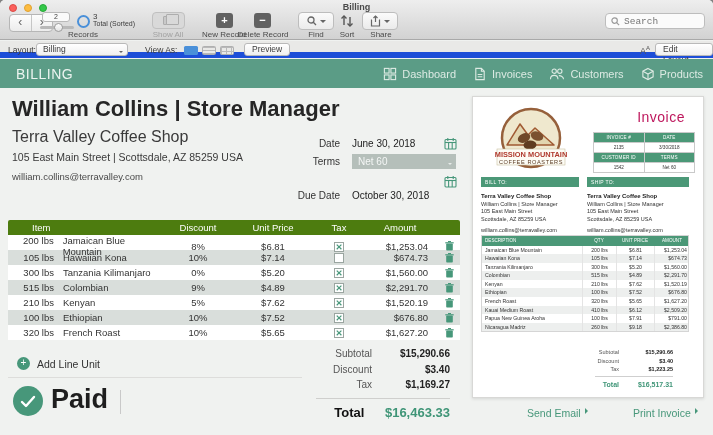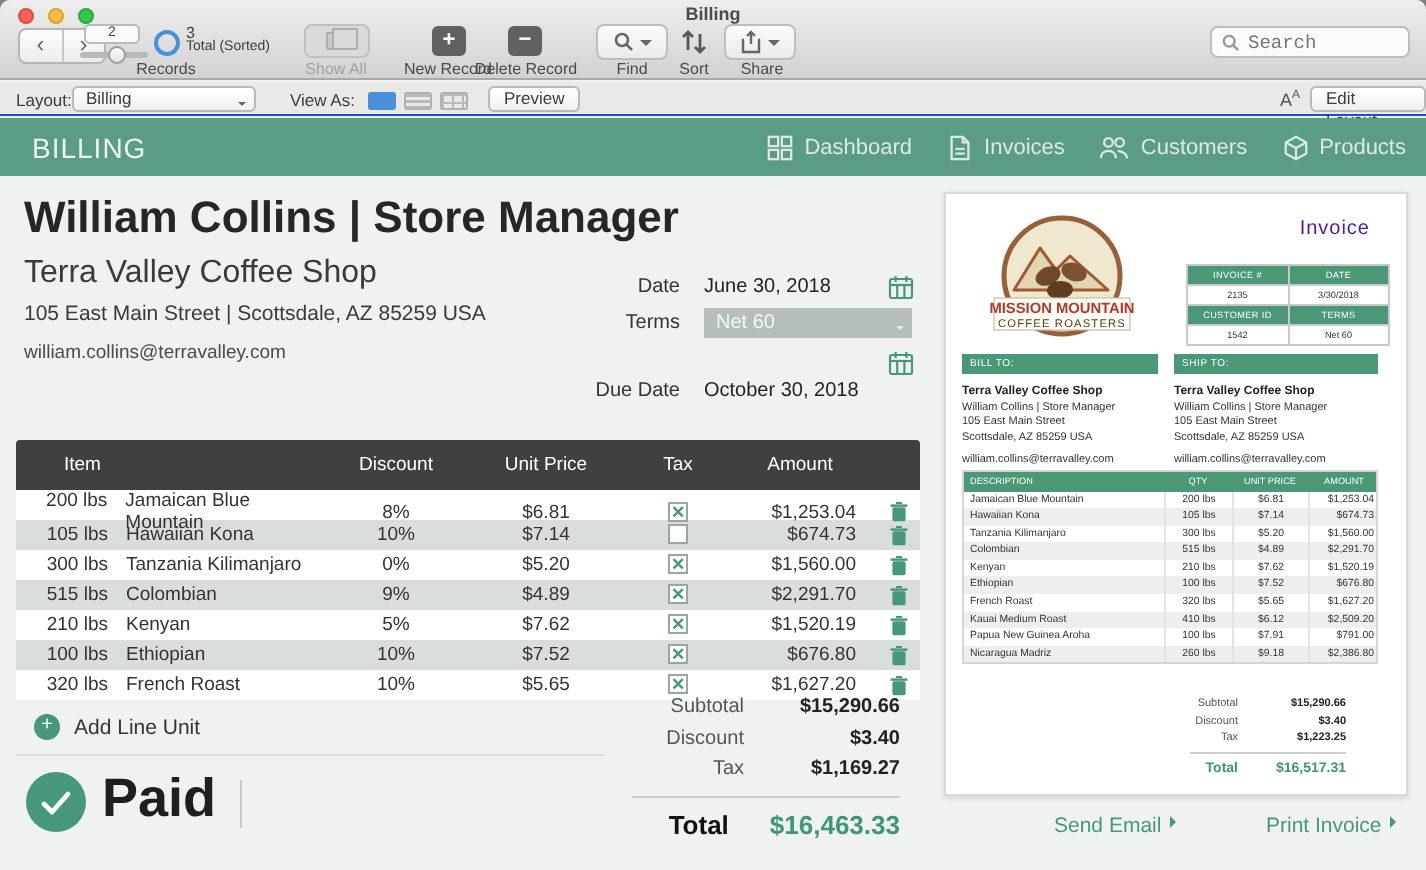--- a/index.html
+++ b/index.html
@@ -46,21 +46,21 @@
     border:1px solid #bdbdbd; border-radius:4px; display:flex; align-items:center; justify-content:center; gap:3px; }
   .chev { width:0; height:0; border:3px solid transparent; border-top-color:#666; margin-top:4px; }
   .searchbox { position:absolute; left:605px; top:13px; width:100px; height:16px;
     background:#fbfbfb; border:1px solid #bdbdbd; border-radius:4px;
     display:flex; align-items:center; padding:0 5px; gap:4px; }
   .searchbox input { border:none; outline:none; background:transparent; width:75px;
     font-size:9.5px; color:#444; font-family:Liberation Mono, monospace; }
 
   
   .layoutbar { position:absolute; left:0; top:41px; width:713px; height:17px;
-    background:#E9E9E7; border-bottom:1px solid #1d4ed8; font-size:8.5px; color:#3c3c3c; }
+    background:#E9E9E7; border-bottom:6px solid #1d4ed8; font-size:8.5px; color:#3c3c3c; }
   .lb-item { position:absolute; top:4px; }
   .lb-drop { position:absolute; left:36px; top:2px; width:92px; height:13px;
     background:linear-gradient(#fff,#f0f0f0); border:1px solid #b9b9b9; border-radius:3px;
     font-size:8.5px; line-height:11px; padding-left:6px; }
   .lb-drop .chev { position:absolute; right:4px; top:3px; border-width:2.5px; }
   .viewico { position:absolute; top:5px; width:14px; height:9px; border-radius:1.5px; }
   .vi-form { left:184px; background:#4A90D9; }
   .vi-list { left:202px; background:repeating-linear-gradient(#b9b9b9 0 1.5px, #e9e9e7 1.5px 3px); border:1px solid #b0b0b0; }
   .vi-table{ left:220px; border:1px solid #b0b0b0;
     background:linear-gradient(90deg,#b9b9b9 1px,transparent 1px) 0 0/5px 100%,
@@ -89,21 +89,21 @@
   .frow .flabel { width:58px; text-align:right; font-size:10px; color:#333; margin-right:12px; }
   .frow .fvalue { font-size:10px; color:#222; }
   .terms-box { position:relative; width:104px; height:15px; background:#B5BFBA; color:#F4F6F5;
     font-size:10px; line-height:15px; padding-left:6px; }
   .terms-box .chev { position:absolute; right:4px; top:5px; border-width:2.5px; border-top-color:#e8ece9; }
   .cal-ico { position:absolute; left:444px; width:13px; height:13px; }
 
   
   .litable { position:absolute; left:8px; top:220px; width:452px; }
   .lihead, .trow { display:grid; grid-template-columns:158px 64px 86px 46px 76px 22px; align-items:center; }
-  .lihead { background:#404040; color:#fff; height:25px; font-size:9.5px; border-radius:2px 2px 0 0; }
+  .lihead { background:#4d7c0f; color:#fff; height:15px; font-size:9.5px; border-radius:2px 2px 0 0; }
   .lihead > div { text-align:center; }
   .lihead > div:first-child { text-align:left; padding-left:24px; }
   .trow { height:15px; background:#fff; font-size:9.5px; color:#333; }
   .trow:nth-of-type(even) { background:#D9DEDB; }
   .cell-item { display:flex; }
   .cell-item .qty { width:46px; text-align:right; }
   .cell-item .iname { margin-left:9px; }
   .cell-c { text-align:center; }
   .cell-amt { text-align:right; padding-right:10px; }
   .cb { display:inline-block; width:10px; height:10px; background:#fff; border:1px solid #9AA5A0;
@@ -127,21 +127,21 @@
   .totrow .tlabel { width:72px; text-align:right; color:#555; margin-right:14px; }
   .totrow .tvalue { width:64px; text-align:right; font-weight:bold; color:#222; }
   .tot-div { border-top:1px solid #cfcfcd; margin:8px 0 6px 16px; }
   .totrow.grand { font-size:13px; }
   .totrow.grand .tlabel { font-weight:bold; color:#111; }
   .totrow.grand .tvalue { color:#3F9577; width:80px; }
 
   
   .card { position:absolute; left:472px; top:96px; width:232px; height:302px; background:#fff;
     border:1px solid #d8d8d6; box-shadow:0 1px 3px rgba(0,0,0,.12); }
-  .inv-title { position:absolute; right:18px; top:12px; font-size:10px; color:#4c1d95; letter-spacing:.5px; }
+  .inv-title { position:absolute; right:18px; top:12px; font-size:14px; color:#be185d; letter-spacing:.5px; }
   .logo { position:absolute; left:20px; top:8px; }
   .info-table { position:absolute; left:120px; top:35px; width:102px;
     display:grid; grid-template-columns:1fr 1fr; gap:1px; background:#c9c9c9; border:1px solid #c9c9c9; }
   .info-table div { font-size:4.6px; text-align:center; padding:2px 0; background:#fff; color:#333; }
   .info-table .ih { background:#4B9877; color:#fff; letter-spacing:.2px; }
   .addr-bar { position:absolute; top:80px; height:10px; background:#4B9877; color:#fff;
     font-size:5px; line-height:10px; padding-left:4px; letter-spacing:.3px; }
   .addr-block { position:absolute; top:96px; font-size:5.5px; color:#333; line-height:7.5px; }
   .addr-block .co { font-size:6px; font-weight:bold; color:#222; }
   .addr-block .em { margin-top:4px; }

